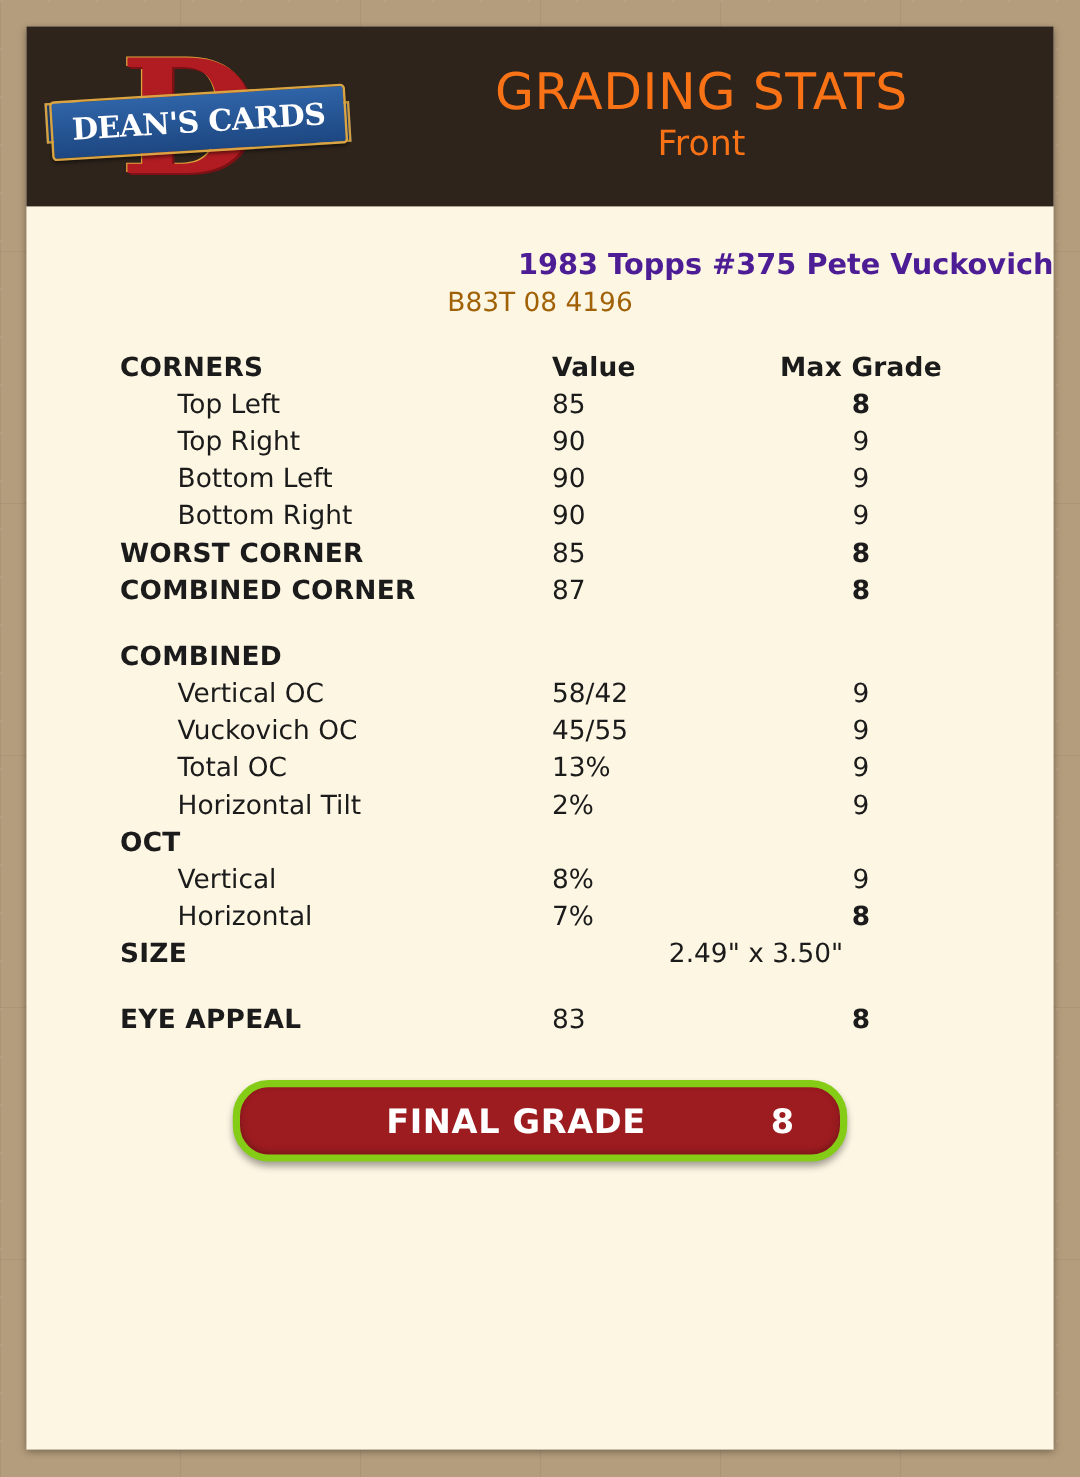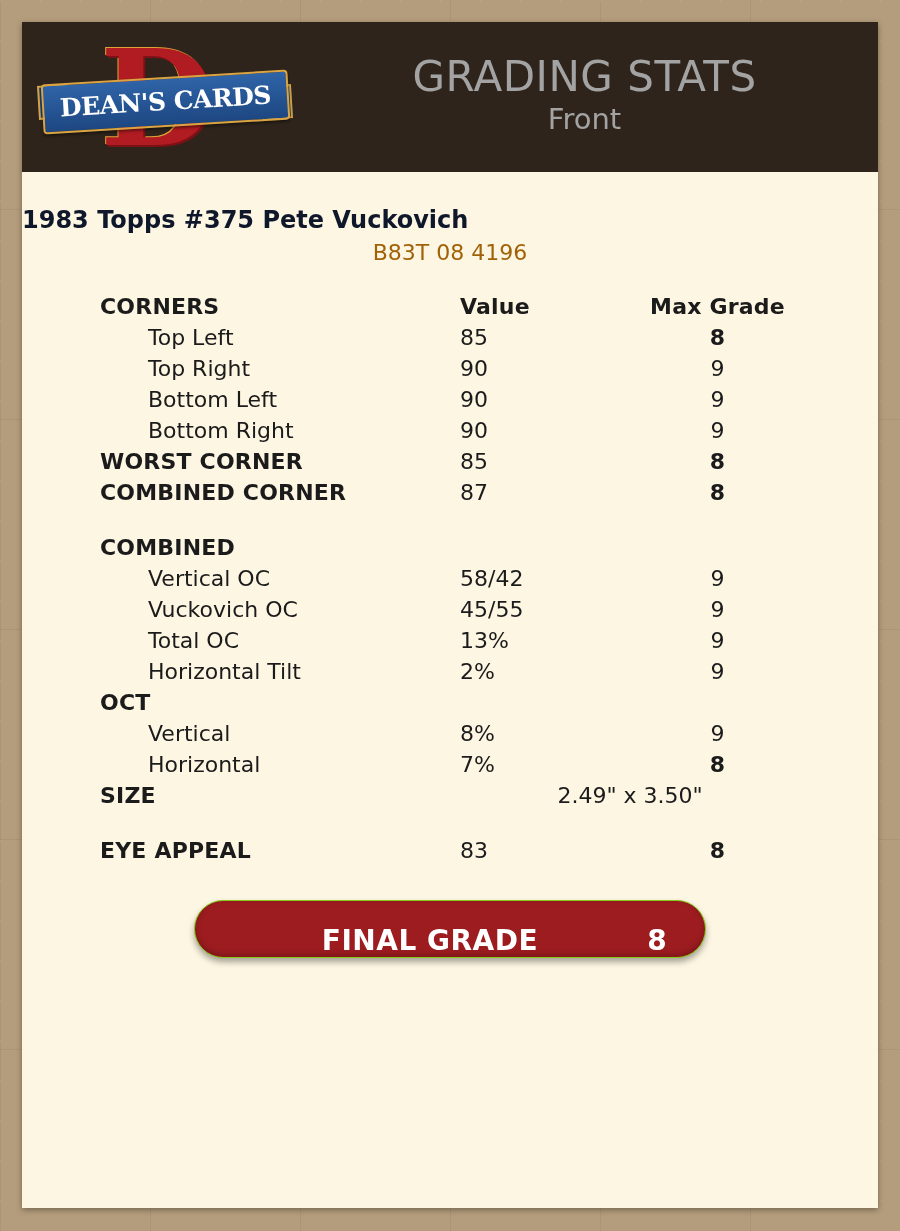--- a/index.html
+++ b/index.html
@@ -95,41 +95,41 @@
     height: 30px;
     background: #1b4077;
     border: 2px solid #d9a441;
     transform: rotate(-3.5deg);
   }
   .ribbon-tail-l { left: 2px; }
   .ribbon-tail-r { left: 226px; }
   .header-titles {
     flex: 1 1 auto;
     text-align: center;
-    color: #a3a3a3;
+    color: #f97316;
   }
   .header-title {
     font-size: 42px;
     letter-spacing: 0.5px;
     line-height: 1.05;
   }
   .header-subtitle {
     font-size: 29px;
     line-height: 1.3;
     margin-top: 2px;
   }
   
   .body {
     padding: 26px 0 0 0;
   }
   .card-title {
-    text-align: left;
+    text-align: right;
     font-size: 24px;
     font-weight: bold;
-    color: #0f172a;
+    color: #4c1d95;
     margin: 8px 0 6px 0;
   }
   .card-serial {
     text-align: center;
     font-size: 22px;
     color: #a16207;
     margin-bottom: 26px;
   }
   table.stats {
     width: 700px;
@@ -166,25 +166,25 @@
   
   .final-wrap {
     margin: 34px auto 0 auto;
     width: 512px;
     position: relative;
   }
   .final-bar {
     position: relative;
     height: 56px;
     background: #9d1c20;
-    border: 1px solid #84cc16;
+    border: 6px solid #84cc16;
     border-radius: 30px;
     box-shadow: 0 4px 6px rgba(0,0,0,0.35), inset 0 -2px 6px rgba(0,0,0,0.25);
     display: flex;
-    align-items: flex-end;
+    align-items: center;
   }
   .final-label {
     flex: 1 1 auto;
     text-align: center;
     color: #ffffff;
     font-size: 28px;
     font-weight: bold;
     letter-spacing: 0.5px;
     padding-left: 56px;
   }

